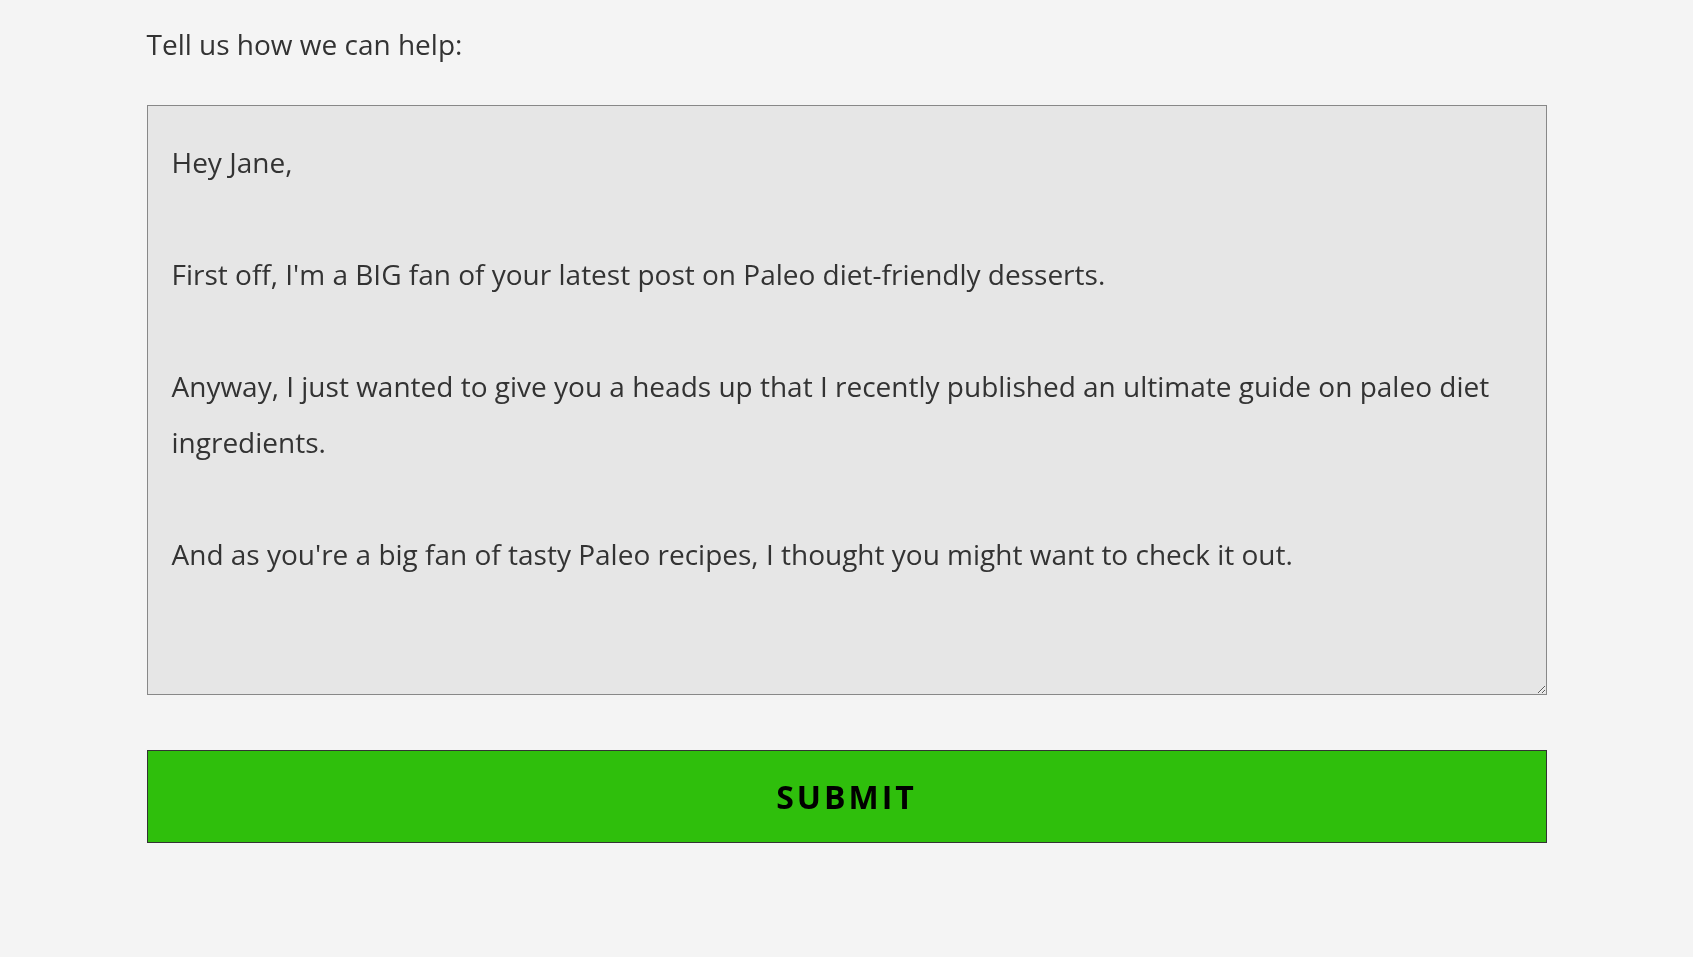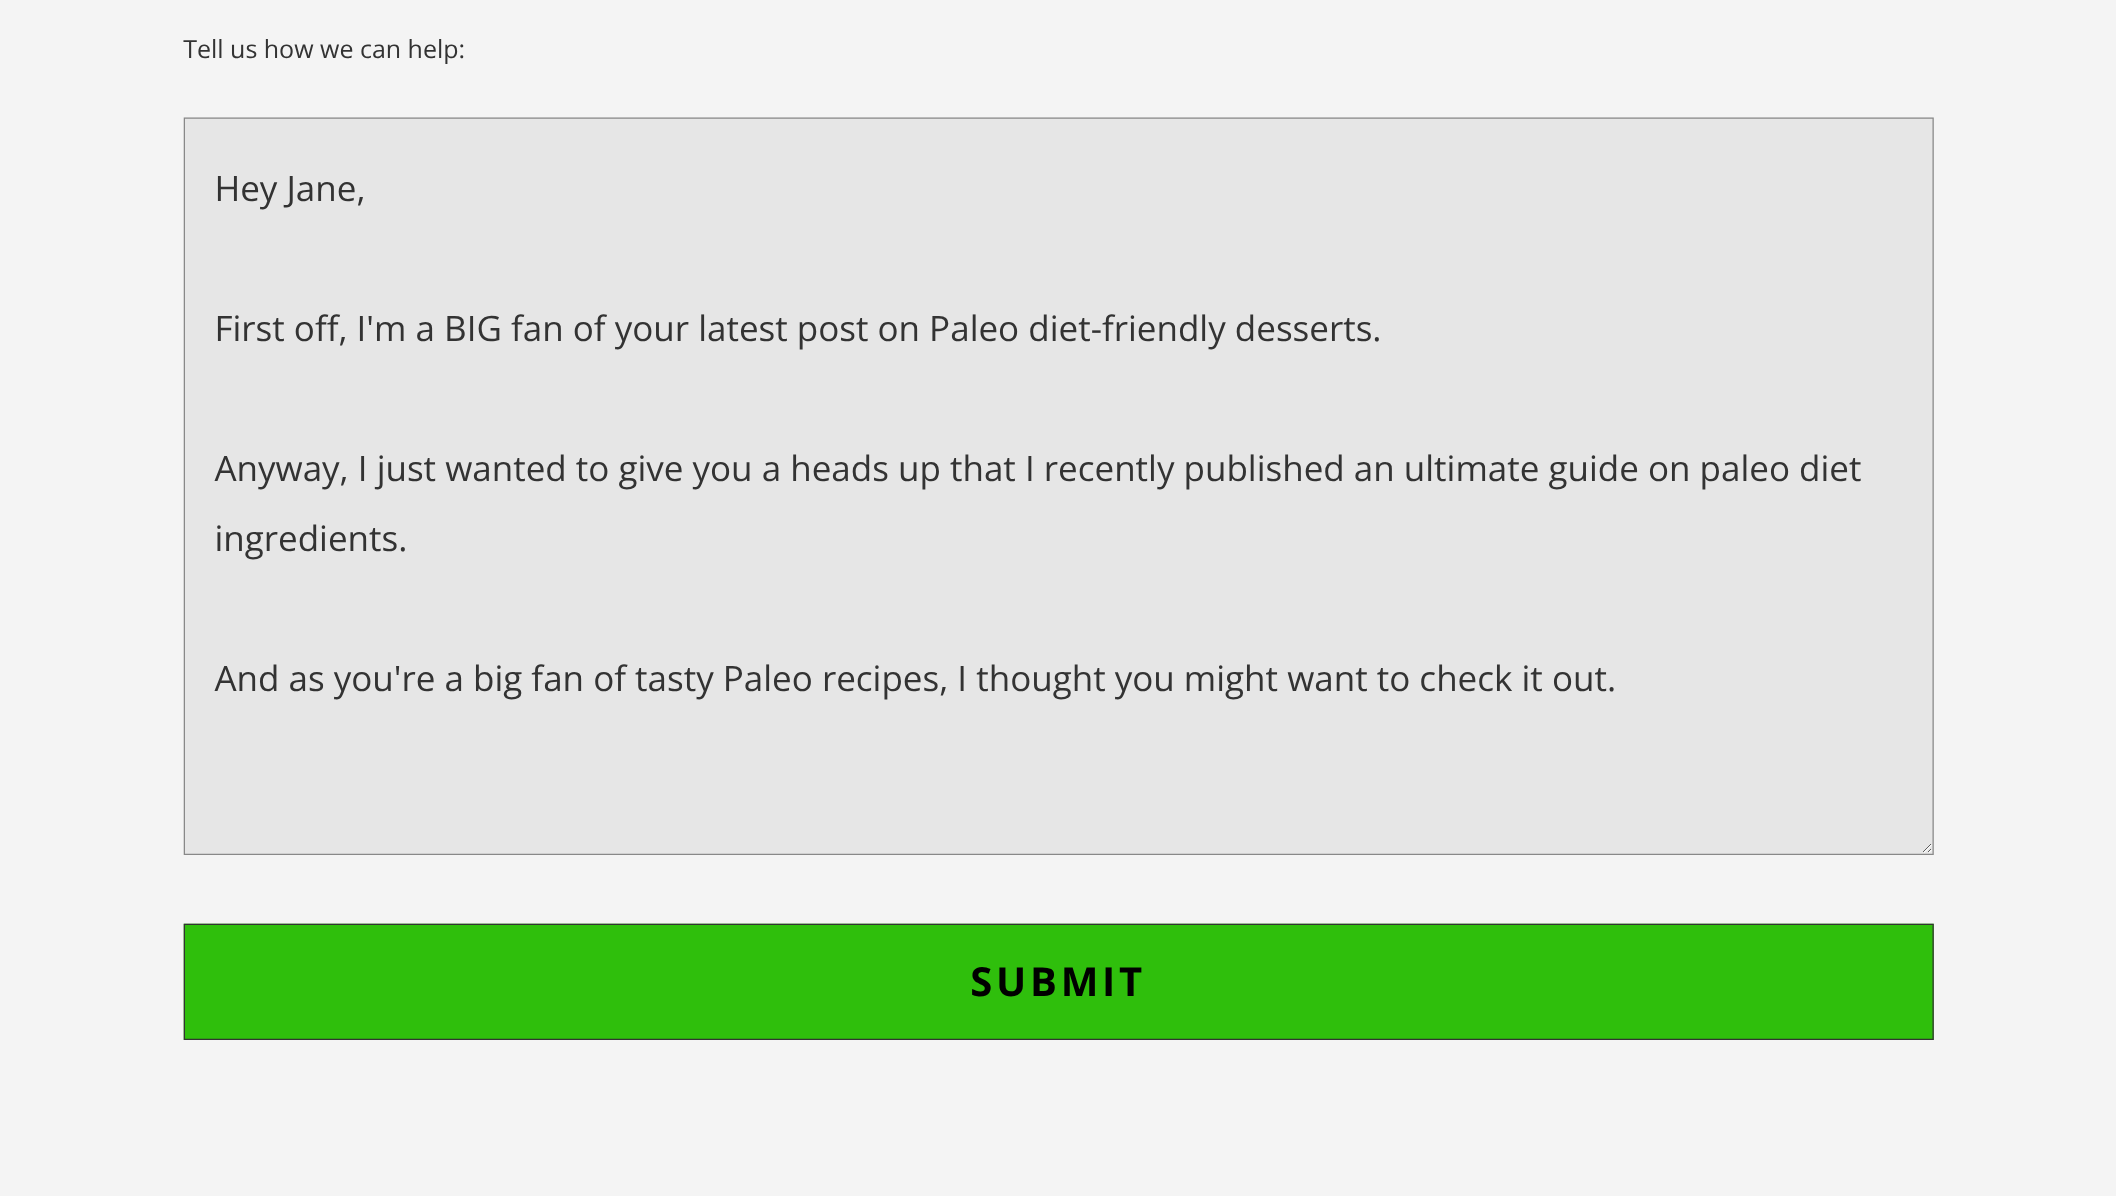--- a/index.html
+++ b/index.html
@@ -14,21 +14,21 @@
       padding: 25px 40px;
     }
     
     .form-container {
       max-width: 1400px;
       margin: 0 auto;
     }
     
     .field-label {
       color: #333333;
-      font-size: 20px;
+      font-size: 28px;
       font-weight: 400;
       margin-bottom: 10px;
       display: block;
     }
     
     .message-textarea {
       width: 100%;
       height: 590px;
       background-color: #e6e6e6;
       border: 1px solid #888888;

